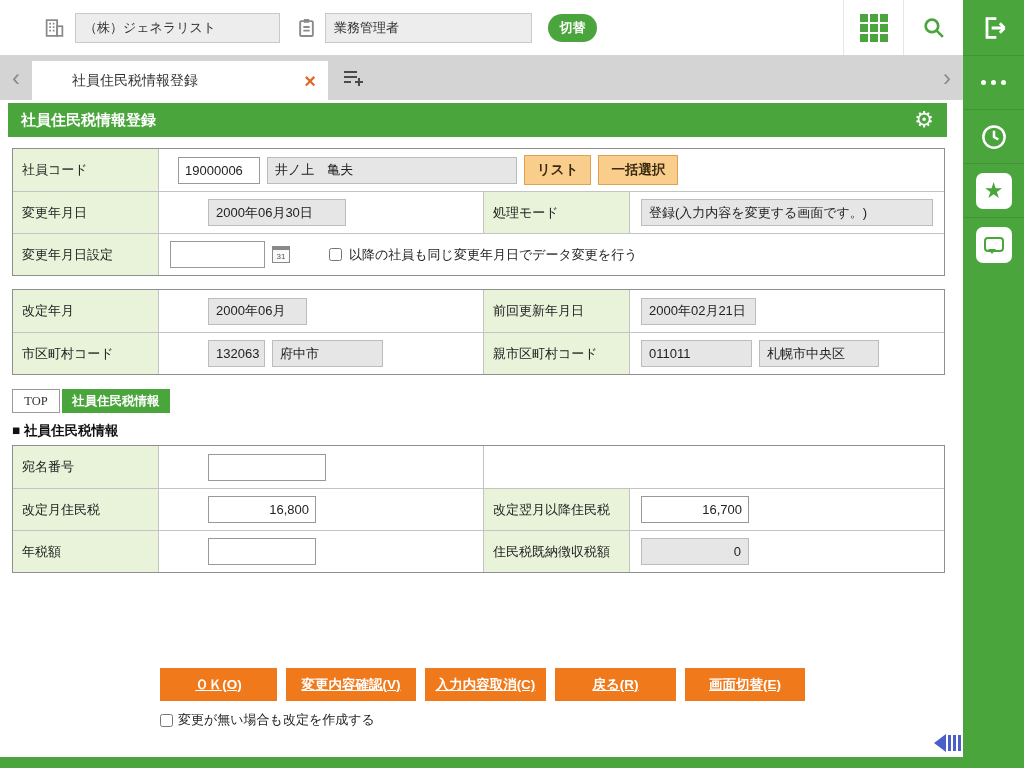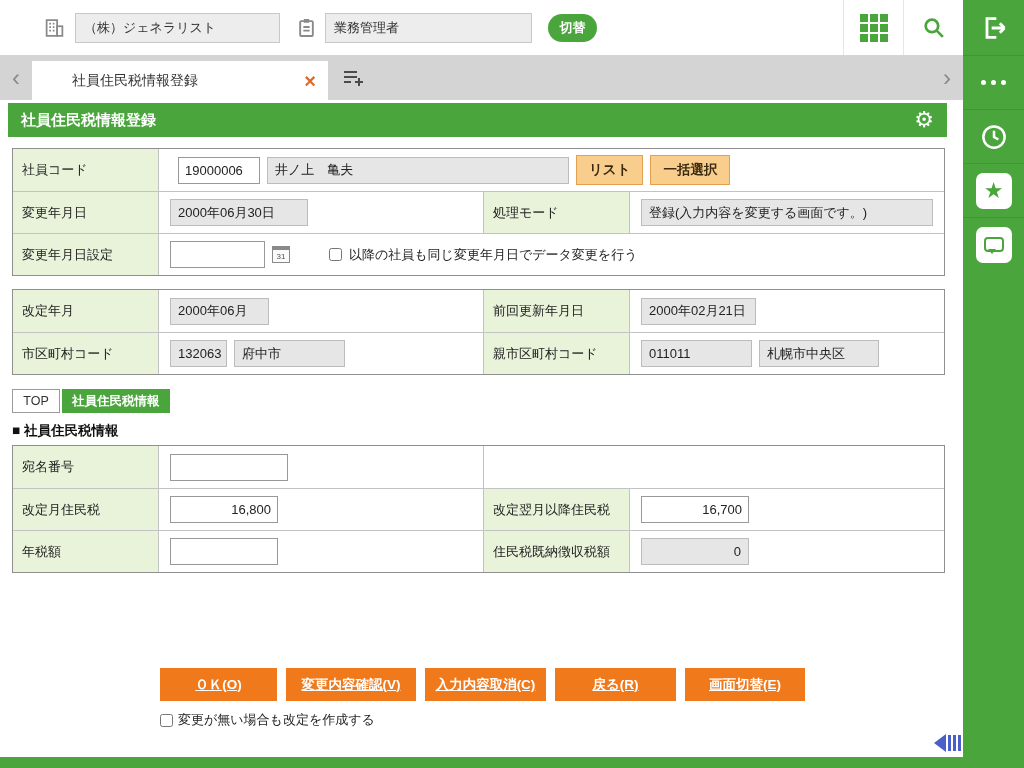--- a/index.html
+++ b/index.html
@@ -62,40 +62,40 @@
   .gear{margin-left:auto;color:#fff;font-size:22px;line-height:1;cursor:pointer;}
 
   .form{position:absolute;top:48px;left:12px;width:933px;}
   .tbl{border:1px solid #8f8f8f;background:#fff;}
   .mt13{margin-top:13px;}
   .trow{display:flex;align-items:stretch;min-height:42px;border-top:1px solid var(--line);}
   .trow:first-child{border-top:none;}
   .tlabel{flex:0 0 146px;background:var(--lgreen);border-right:1px solid var(--line);
     display:flex;align-items:center;padding:0 9px;font-size:13px;color:#222;text-align:right;}
   .tcell{flex:1;display:flex;align-items:center;padding:0 11px;gap:7px;}
-  .half-l{flex:0 0 470px;display:flex;align-items:stretch;}
+  .half-l{flex:0 0 470px;display:flex;align-items:stretch;gap:38px;}
   .half-r{flex:1;display:flex;align-items:stretch;border-left:1px solid var(--line);}
 
   .inp{height:27px;border:1px solid #999;background:#fff;font-size:13px;padding:0 6px;
     font-family:inherit;color:#222;}
   .inp.num{text-align:right;}
   .ro{height:27px;background:#e6e6e6;border:1px solid #bcbcbc;display:flex;align-items:center;
     padding:0 7px;font-size:13px;color:#222;white-space:nowrap;overflow:hidden;}
   .ro.num{justify-content:flex-end;}
 
   .btn-peach{height:30px;background:var(--peach);border:1px solid #e2a14f;font-size:13.5px;
     font-weight:bold;color:#3a2a10;padding:0 12px;font-family:inherit;cursor:pointer;white-space:nowrap;}
 
   .cal{width:18px;height:17px;border:1px solid #8a8a8a;border-top:4px solid #8a8a8a;
     background:#fafafa;font-size:8px;color:#555;display:flex;align-items:center;
     justify-content:center;cursor:pointer;}
   .chk{width:13px;height:13px;cursor:pointer;}
   .chk-label{font-size:13px;color:#222;}
 
-  .sec-tabs{margin-top:14px;display:flex;}
+  .sec-tabs{margin-top:14px;display:flex;font-family:Liberation Serif, serif;}
   .sec-tab-top{width:48px;height:24px;background:#fff;border:1px solid #9a9a9a;font-size:12.5px;
     color:#333;display:flex;align-items:center;justify-content:center;cursor:pointer;}
   .sec-tab-active{height:24px;background:var(--green);color:#fff;font-size:12.5px;font-weight:bold;
     display:flex;align-items:center;justify-content:center;padding:0 10px;margin-left:2px;cursor:pointer;}
   .sec-title{margin-top:9px;font-size:13.5px;font-weight:bold;color:#111;}
 
   .actions{margin-top:95px;display:flex;gap:9px;padding-left:148px;}
   .btn-orange{height:33px;background:var(--orange);border:none;color:#fff;font-size:13.5px;
     font-weight:bold;font-family:inherit;cursor:pointer;text-decoration:underline;}
 
@@ -209,21 +209,21 @@
       <span class="gear">⚙</span>
     </div>
 
     <div class="form">
 
       <div class="tbl">
         <div class="trow">
           <div class="tlabel">社員コード</div>
           <div class="tcell">
             <input class="inp" style="width: 82px; margin-left: 8px;" value="19000006">
-            <div class="ro" style="width:302px">井ノ上　亀夫</div>
+            <div class="ro" style="width:250px">井ノ上　亀夫</div>
             <button class="btn-peach">リスト</button>
             <button class="btn-peach">一括選択</button>
           </div>
         </div>
 
         <div class="trow">
           <div class="half-l">
             <div class="tlabel">変更年月日</div>
             <div class="tcell">
               <div class="ro" style="width:138px">2000年06月30日</div>

